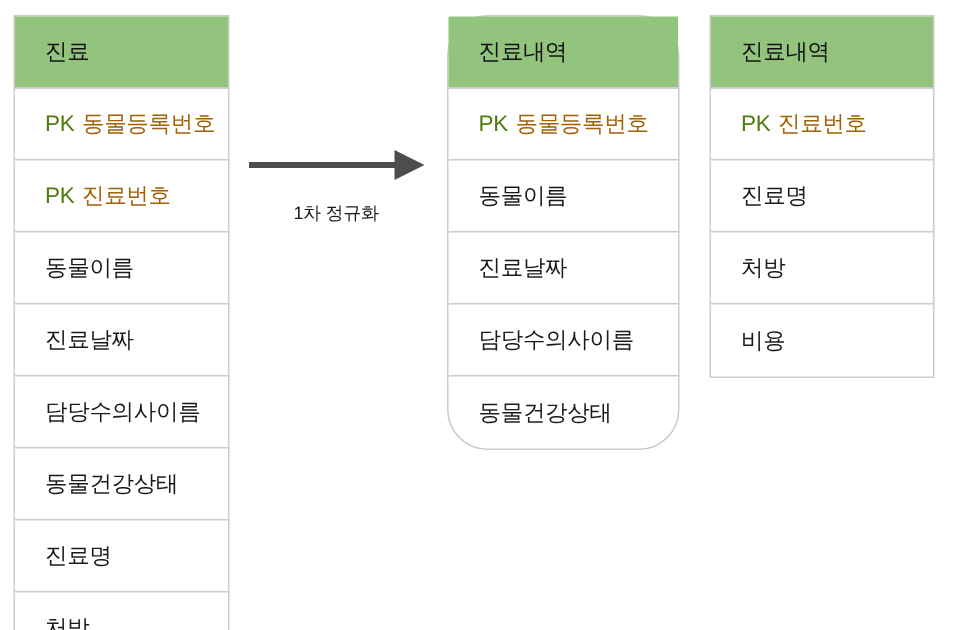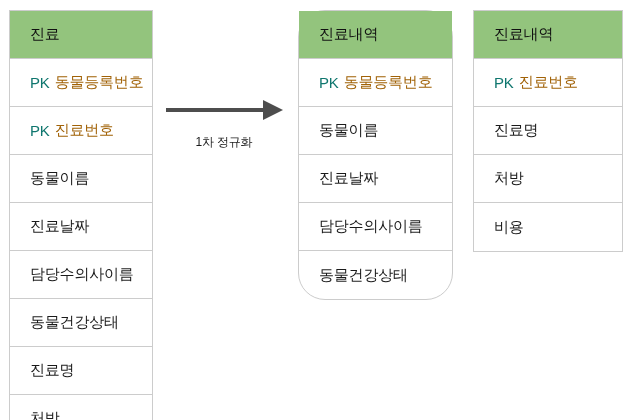--- a/index.html
+++ b/index.html
@@ -45,21 +45,21 @@
   .entity .row:last-child {
     border-bottom: none;
     font-family: Liberation Mono, monospace;
   }
   .entity .row.header {
     background: #93c47d;
     border-bottom: 1px solid #cccccc;
     color: #111111;
   }
   .entity .row .pk {
-    color: #0f766e;
+    color: #4d7c0f;
     margin-right: 5px;
   }
   .entity .row.key .fieldname {
     color: #a16207;
   }
 
   
   #entity-jinryo   { left: 9px;   top: 10px;  width: 144px; }
   #entity-jinryo-naeyeok { left: 298px; top: 10px;  width: 155px; border-radius: 27px; }
   #entity-jinryo-sangse  { left: 473px; top: 10px;  width: 150px; }

